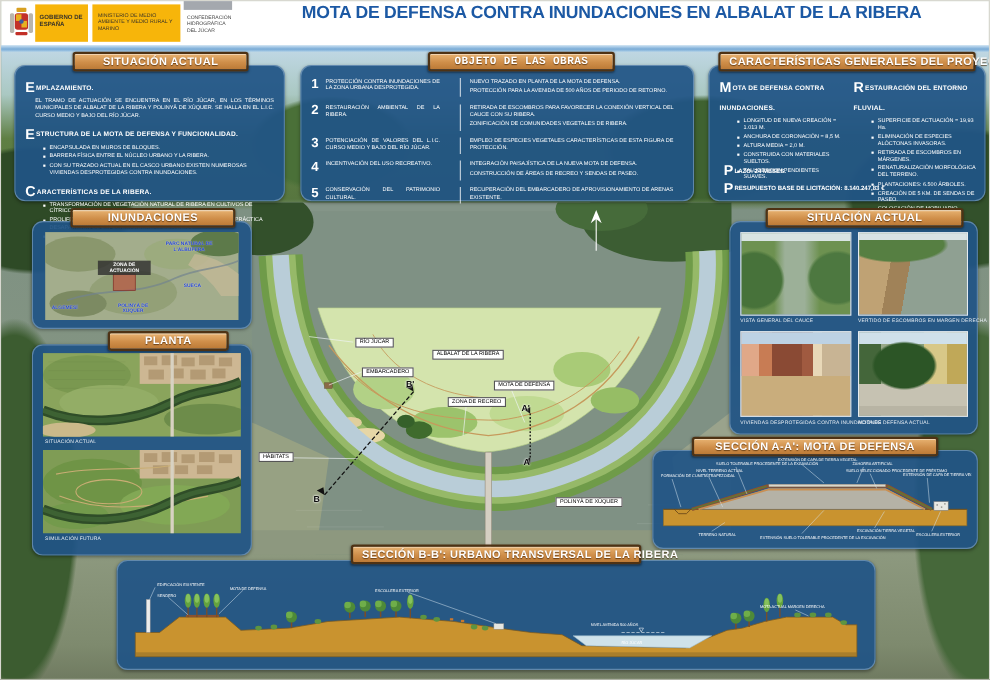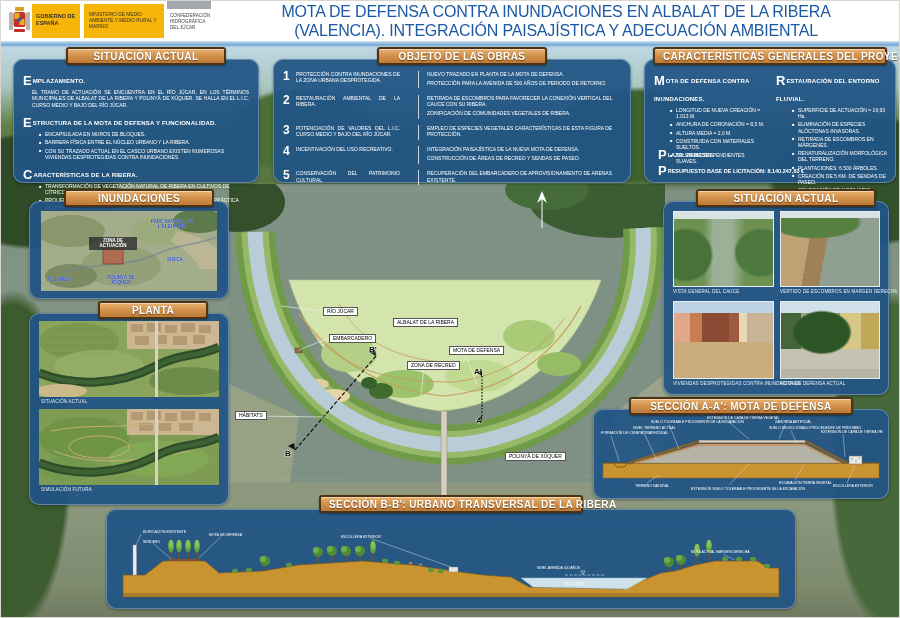--- a/index.html
+++ b/index.html
@@ -22,21 +22,21 @@
   .header{position:absolute;left:0;top:0;width:900px;height:40px;background:#fff;z-index:6;}
   .govblock{position:absolute;left:31px;top:3px;width:48px;height:34px;background:#f7b50a;}
   .govblock .t{position:absolute;left:4px;top:9px;font-size:5.5px;line-height:6.5px;font-weight:bold;color:#3a3428;}
   .minblock{position:absolute;left:83px;top:3px;width:80px;height:34px;background:#f7b50a;}
   .minblock .t{position:absolute;left:5px;top:8px;width:70px;font-size:4.8px;line-height:6px;color:#3a3428;}
   .confblock{position:absolute;left:166px;top:0px;width:44px;height:37px;background:#fff;}
   .confbar{position:absolute;left:0;top:0;width:44px;height:8px;background:#a4a8ae;}
   .confblock .t{position:absolute;left:3px;top:12px;width:40px;font-size:4.6px;line-height:5.8px;color:#444;}
   .escudo{position:absolute;left:8px;top:5px;}
   .title{position:absolute;left:214px;top:2px;width:682px;text-align:center;
-    color:#1c59a4;font-weight:normal;font-size:16px;line-height:18.5px;letter-spacing:-0.2px;}
+    color:#1c59a4;font-weight:bold;font-size:16px;line-height:18.5px;letter-spacing:-0.2px;}
   
   .pill{position:absolute;z-index:5;text-align:center;color:#fff;font-weight:bold;font-size:10px;
     padding:2px 8px 1px;border:2px solid #4e3214;border-radius:3px;letter-spacing:.4px;
     background:linear-gradient(180deg,#e7b271 0%,#cf8e49 55%,#bc7a36 100%);
     box-shadow:inset 0 1px 0 rgba(255,255,255,.45),0 1px 2px rgba(0,0,0,.4);
     text-shadow:0 1px 1px rgba(60,30,0,.7);white-space:nowrap;}
   .panel{position:absolute;z-index:2;background:rgba(32,84,133,.93);border-radius:10px;
     box-shadow:inset 0 0 0 1px rgba(205,225,245,.35),0 1px 3px rgba(0,0,0,.35);color:#fff;}
   
   .cap{display:inline-block;font-size:13px;font-weight:bold;line-height:8px;vertical-align:-2px;margin-right:1px;}
@@ -110,21 +110,20 @@
     </div>
     <div class="minblock">
       <div class="t">MINISTERIO DE MEDIO AMBIENTE Y MEDIO RURAL Y MARINO</div>
     </div>
     <div class="confblock">
       <div class="confbar"></div>
       <div class="t">CONFEDERACIÓN HIDROGRÁFICA DEL JÚCAR</div>
     </div>
     <div class="title">
       <div>MOTA DE DEFENSA CONTRA INUNDACIONES EN ALBALAT DE LA RIBERA</div>
-      <div>(VALENCIA). INTEGRACIÓN PAISAJÍSTICA Y ADECUACIÓN AMBIENTAL</div>
     </div>
   </div>
 
   <div class="svgwrap" style="left:228px;top:183px;width:436px;height:320px;">
     <svg width="436" height="320" viewBox="0 0 436 320">
       <rect width="436" height="320" fill="#7f9184"></rect>
       <rect y="0" width="436" height="8" fill="#8a9a8c" opacity=".5"></rect>
       <ellipse cx="8" cy="18" rx="48" ry="30" fill="#33502b"></ellipse>
       <ellipse cx="382" cy="16" rx="82" ry="38" fill="#3c5d33"></ellipse>
       <ellipse cx="318" cy="6" rx="42" ry="20" fill="#466b3a"></ellipse>
@@ -207,21 +206,21 @@
       </div>
       <div class="grp">
         <div><span class="cap">C</span><span class="ht">ARACTERÍSTICAS DE LA RIBERA.</span></div>
         <div class="bul">TRANSFORMACIÓN DE VEGETACIÓN NATURAL DE RIBERA EN CULTIVOS DE CÍTRICOS.</div>
         <div class="bul">PROLIFERACIÓN MASIVA DE CAÑAVERALES EN EL CAUCE DEL RÍO Y PRÁCTICA DESAPARICIÓN DE ESPECIES ARBÓREAS DE RIBERA.</div>
         <div class="bul">VERTIDOS ABUNDANTES DE ESCOMBROS EN MÁRGENES.</div>
       </div>
     </div>
   </div>
 
-  <div class="pill" style="left:376px;top:46px;width:150px;">OBJETO DE LAS OBRAS</div>
+  <div class="pill" style="left:388px;top:46px;width:150px;font-family:Liberation Mono, monospace;">OBJETO DE LAS OBRAS</div>
   <div class="panel" style="left:272px;top:58px;width:358px;height:124px;">
     <div class="obj-grid">
       <div class="obj-num">1</div>
       <div class="obj-left">PROTECCIÓN CONTRA INUNDACIONES DE LA ZONA URBANA DESPROTEGIDA.</div>
         <div></div>
       <div class="obj-right">
         <div>NUEVO TRAZADO EN PLANTA DE LA MOTA DE DEFENSA.</div>
         <div>PROTECCIÓN PARA LA AVENIDA DE 500 AÑOS DE PERIODO DE RETORNO.</div>
       </div>
       <div class="obj-num">2</div>

